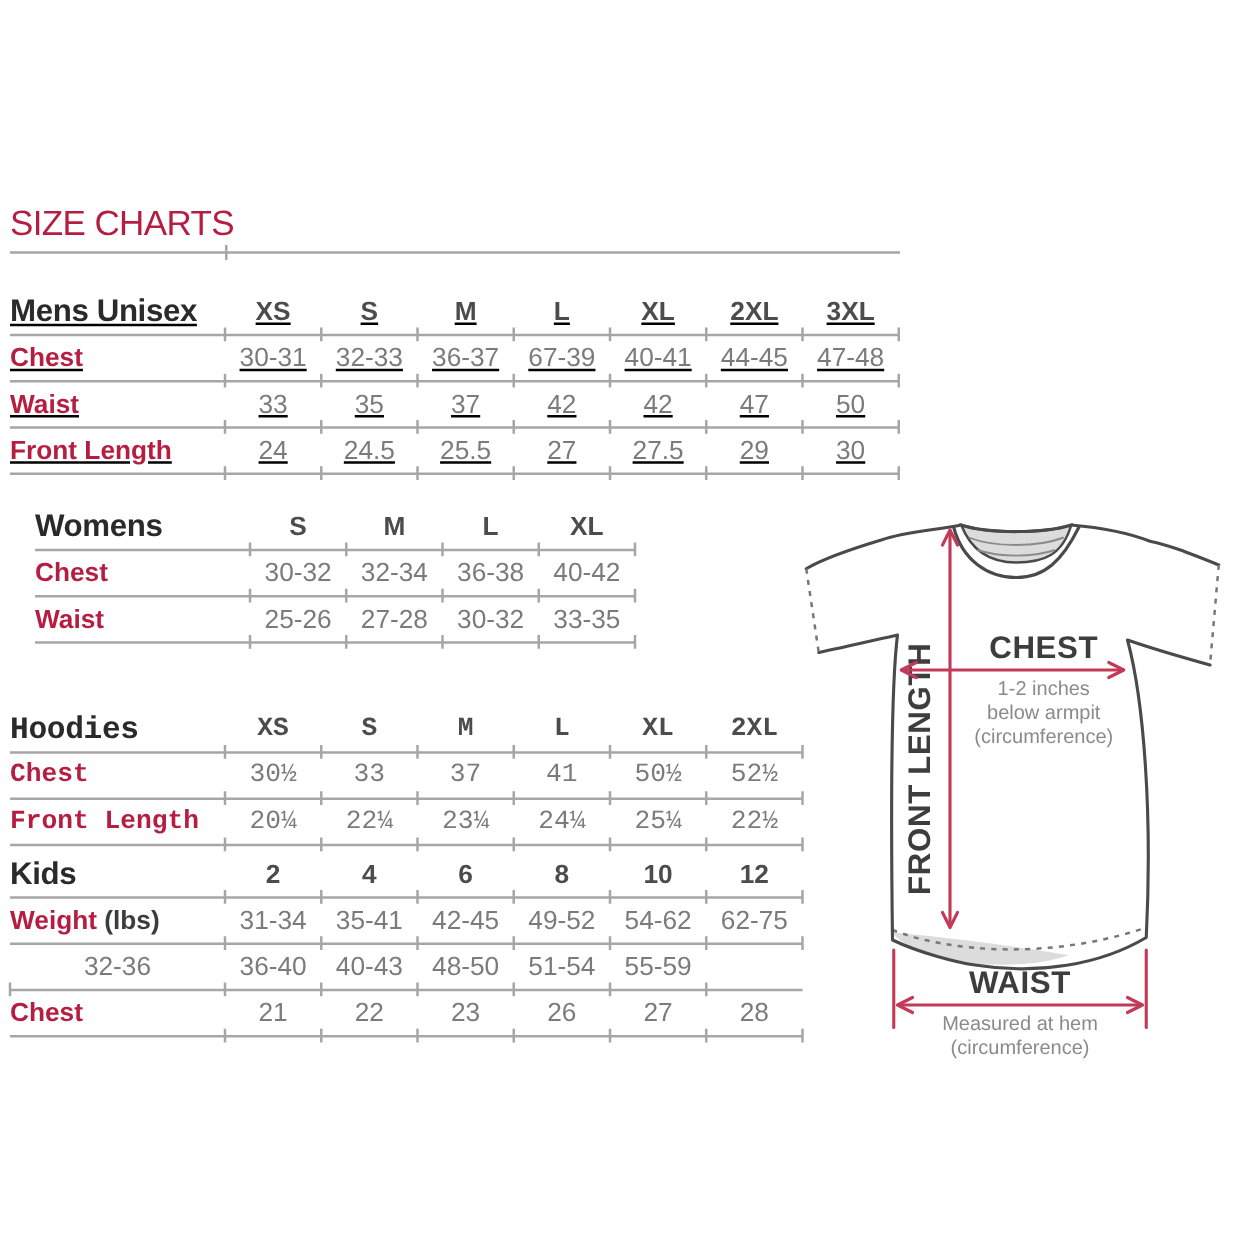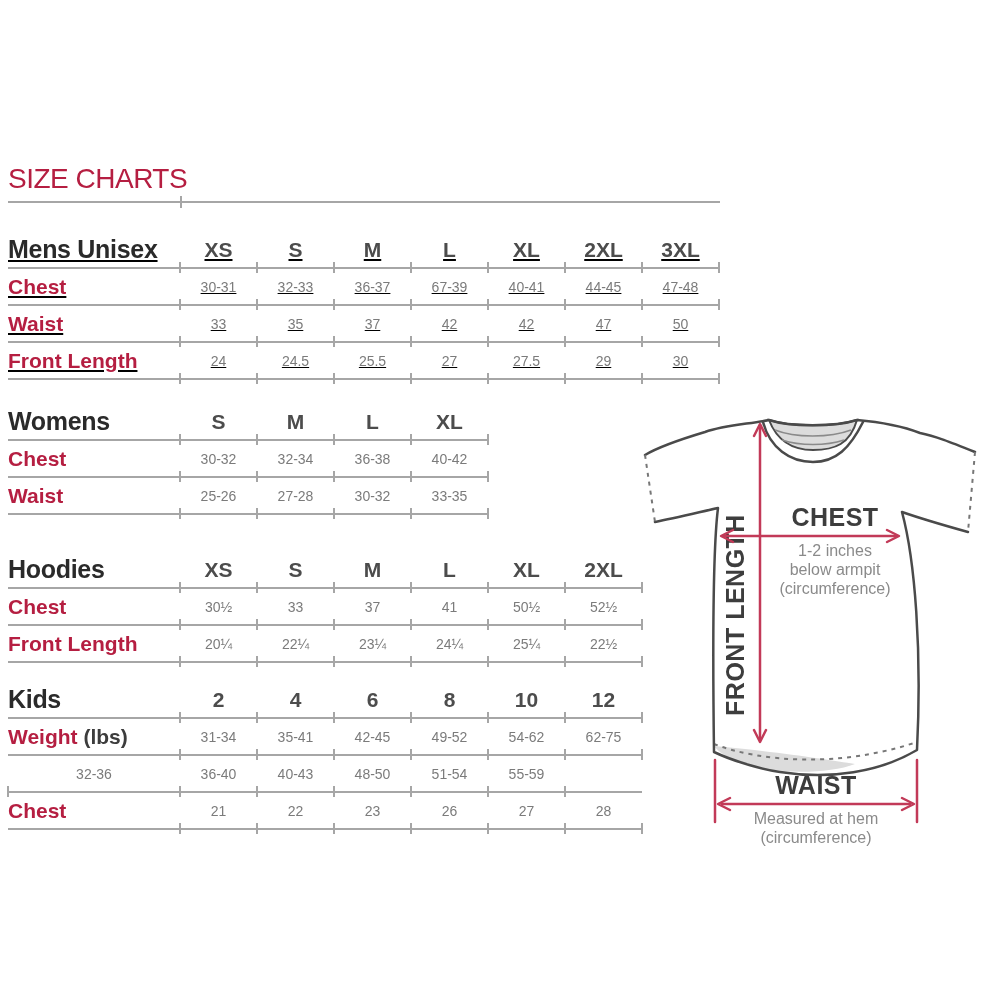--- a/index.html
+++ b/index.html
@@ -15,32 +15,32 @@
   *{box-sizing:border-box;margin:0;padding:0;}
   html,body{background:#fff;}
   body{width:1000px;height:1000px;position:relative;font-family:"Liberation Sans",sans-serif;overflow:hidden;}
 
   #title{position:absolute;left:8px;top:163px;font-size:28px;font-weight:normal;
          color:var(--red);letter-spacing:-0.5px;}
   #title-rule{position:absolute;left:8px;top:201px;width:712px;height:2px;background:var(--rule);}
   #title-rule .tick{position:absolute;left:172px;top:-5px;width:2px;height:12px;background:var(--rule);}
 
   .table{position:absolute;left:8px;}
-  .t0{top:232px;text-decoration:underline;} .t1{top:404px;} .t2{top:552px;} .t3{top:682px;}
+  .t0{top:232px;text-decoration:underline;} .t1{top:404px;margin-left:20px;} .t2{top:566px;font-family:Liberation Mono, monospace;} .t3{top:682px;}
 
   .trow{display:grid;grid-template-columns:172px repeat(var(--cols),77px);
         align-items:center;height:37px;border-bottom:2px solid var(--rule);}
   .tname{font-size:25px;font-weight:bold;color:var(--dark);letter-spacing:-0.3px;white-space:nowrap;}
   .hcell{position:relative;height:100%;display:flex;align-items:center;justify-content:center;
          font-size:21px;font-weight:bold;color:var(--colhead);}
   .lcell{font-size:21px;font-weight:bold;white-space:nowrap;}
   .lcell .red{color:var(--red);}
   .lcell .dark{color:#3c3c3c;}
   .vcell{position:relative;height:100%;display:flex;align-items:center;justify-content:center;
-         font-size:14px;color:var(--val);}
+         font-size:21px;color:var(--val);}
   .hcell::after,.vcell::after{content:"";position:absolute;left:-1px;bottom:-6px;
          width:2px;height:11px;background:var(--rule);}
   .hcell:last-child::before,.vcell:last-child::before{content:"";position:absolute;right:-1px;bottom:-6px;
          width:2px;height:11px;background:var(--rule);}
 
   #diagram{position:absolute;left:630px;top:400px;width:360px;height:450px;}
   svg text{font-family:"Liberation Sans",sans-serif;}
   .diag-label{font-size:25px;font-weight:bold;fill:#3d3d3d;letter-spacing:0.5px;}
   .diag-cap{font-size:16px;fill:#8a8a8a;}
   .shirt-stroke{fill:none;stroke:var(--outline);stroke-width:2.5;stroke-linejoin:round;stroke-linecap:round;}

